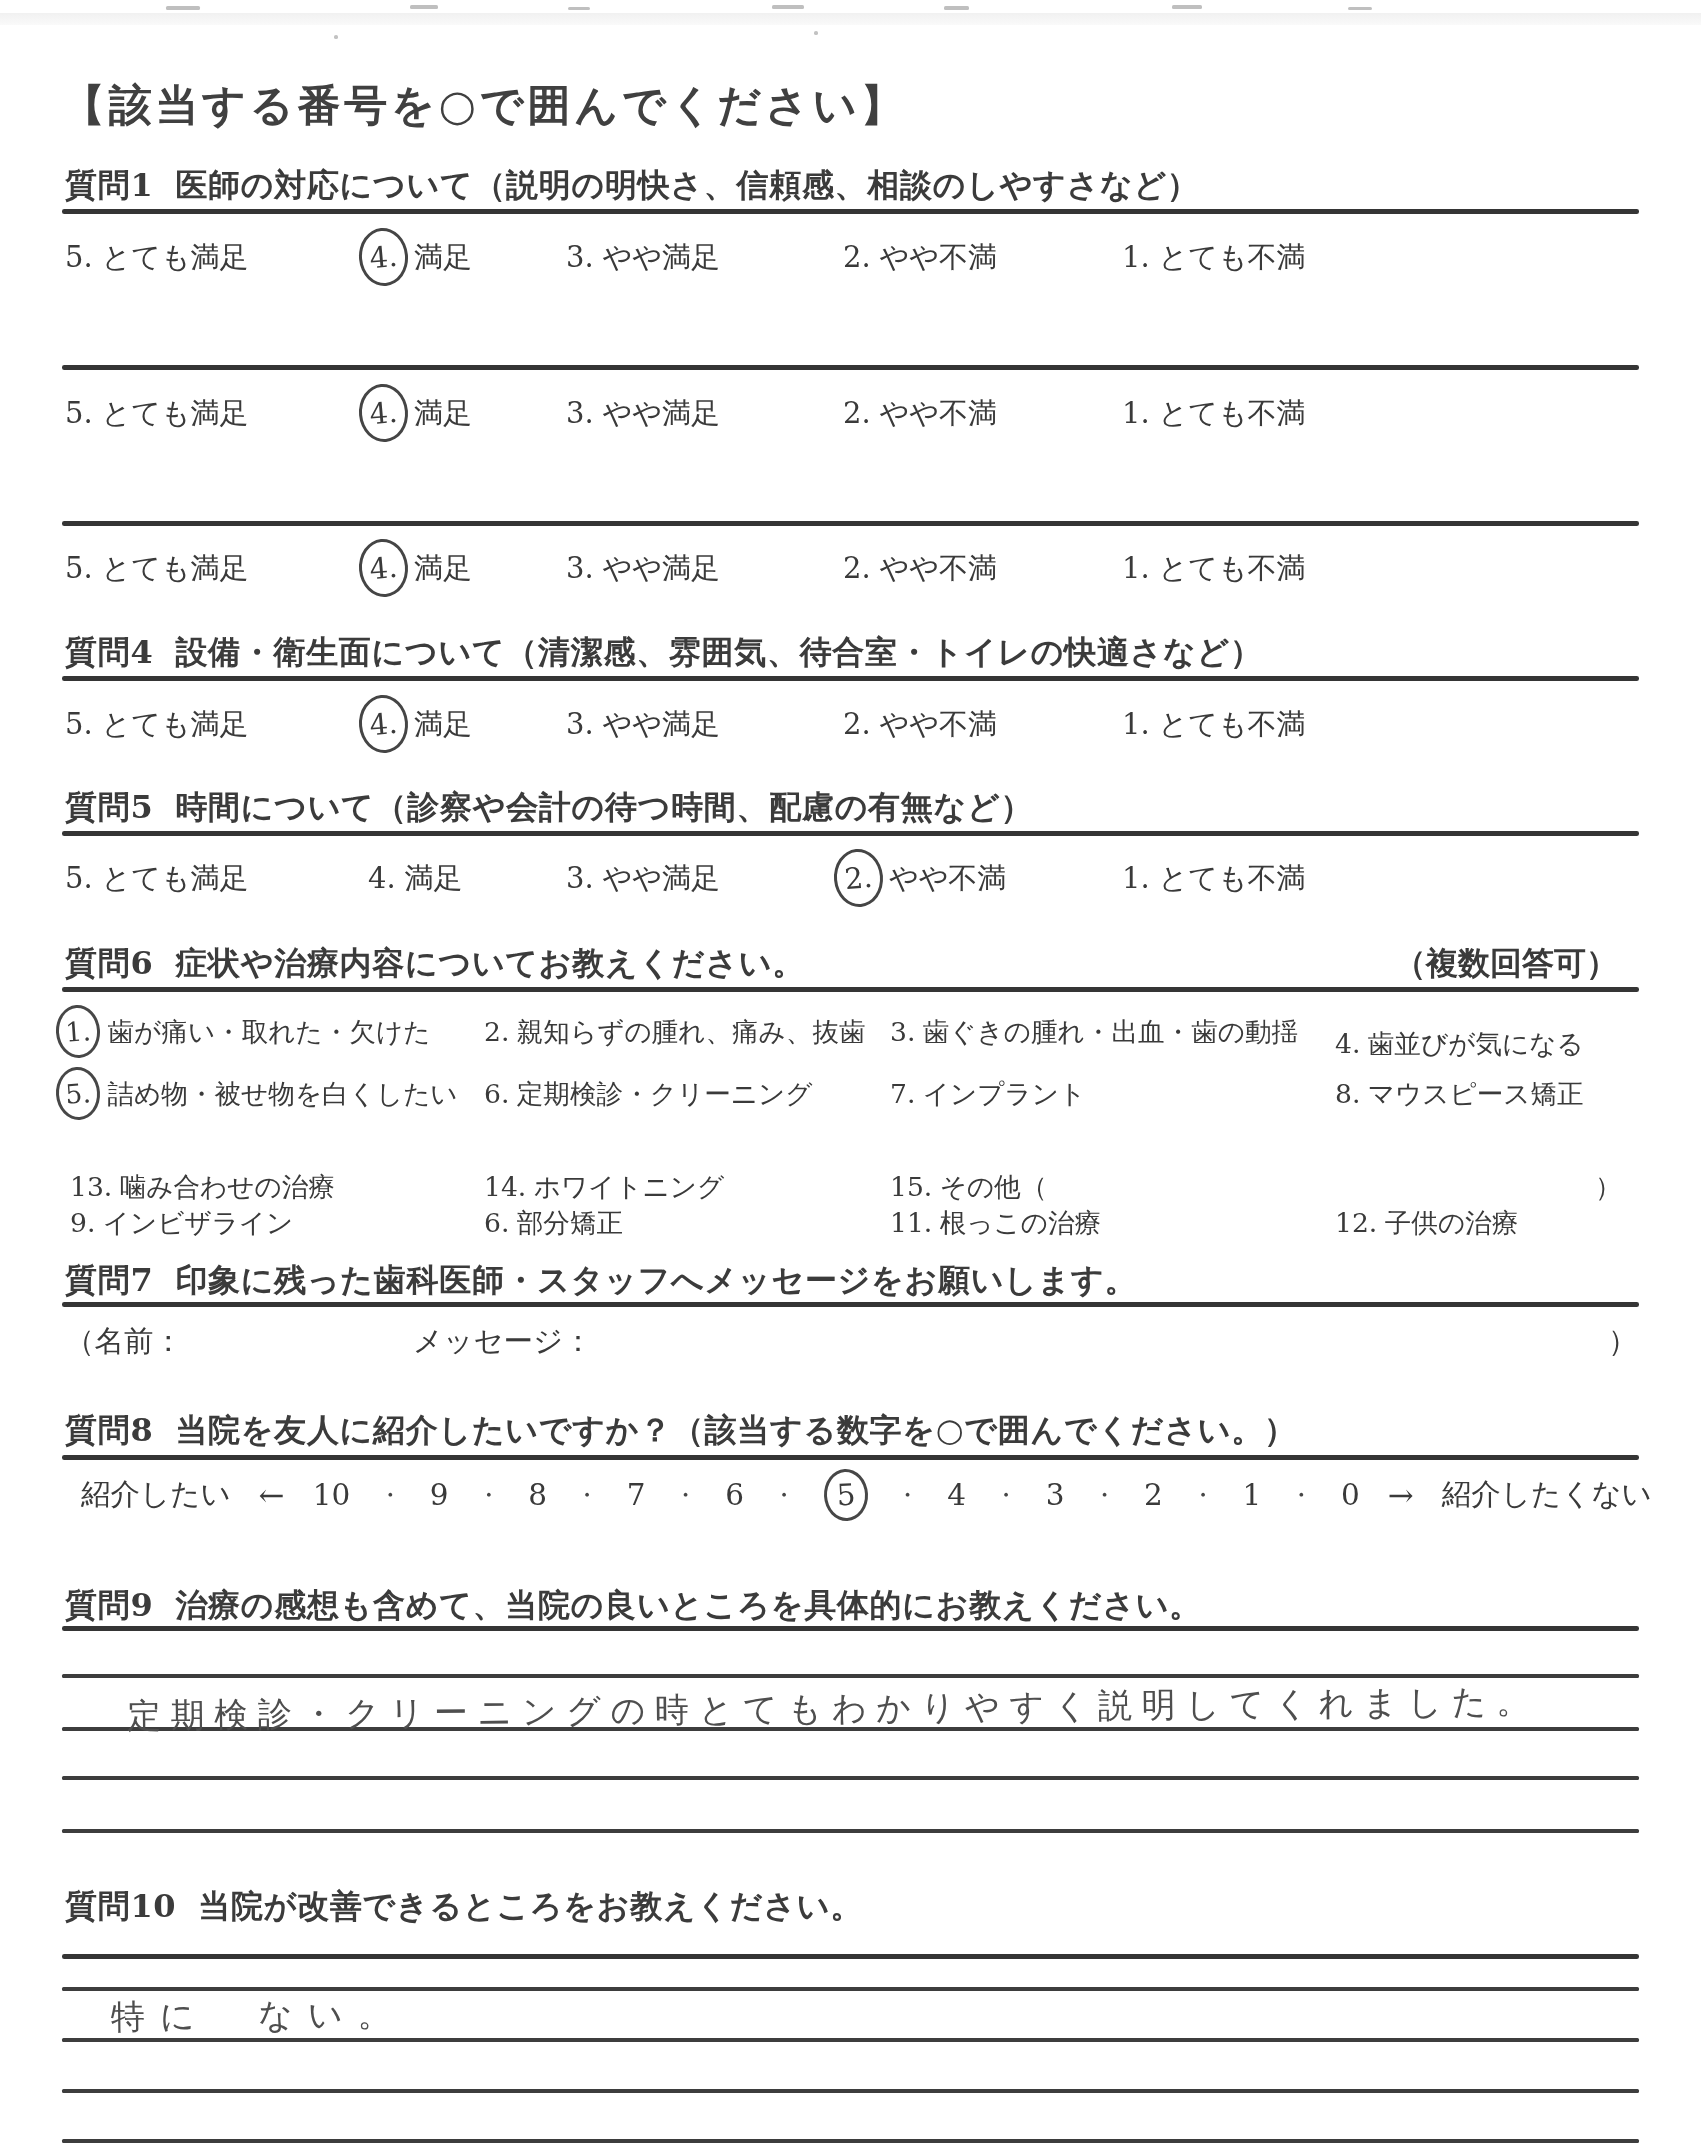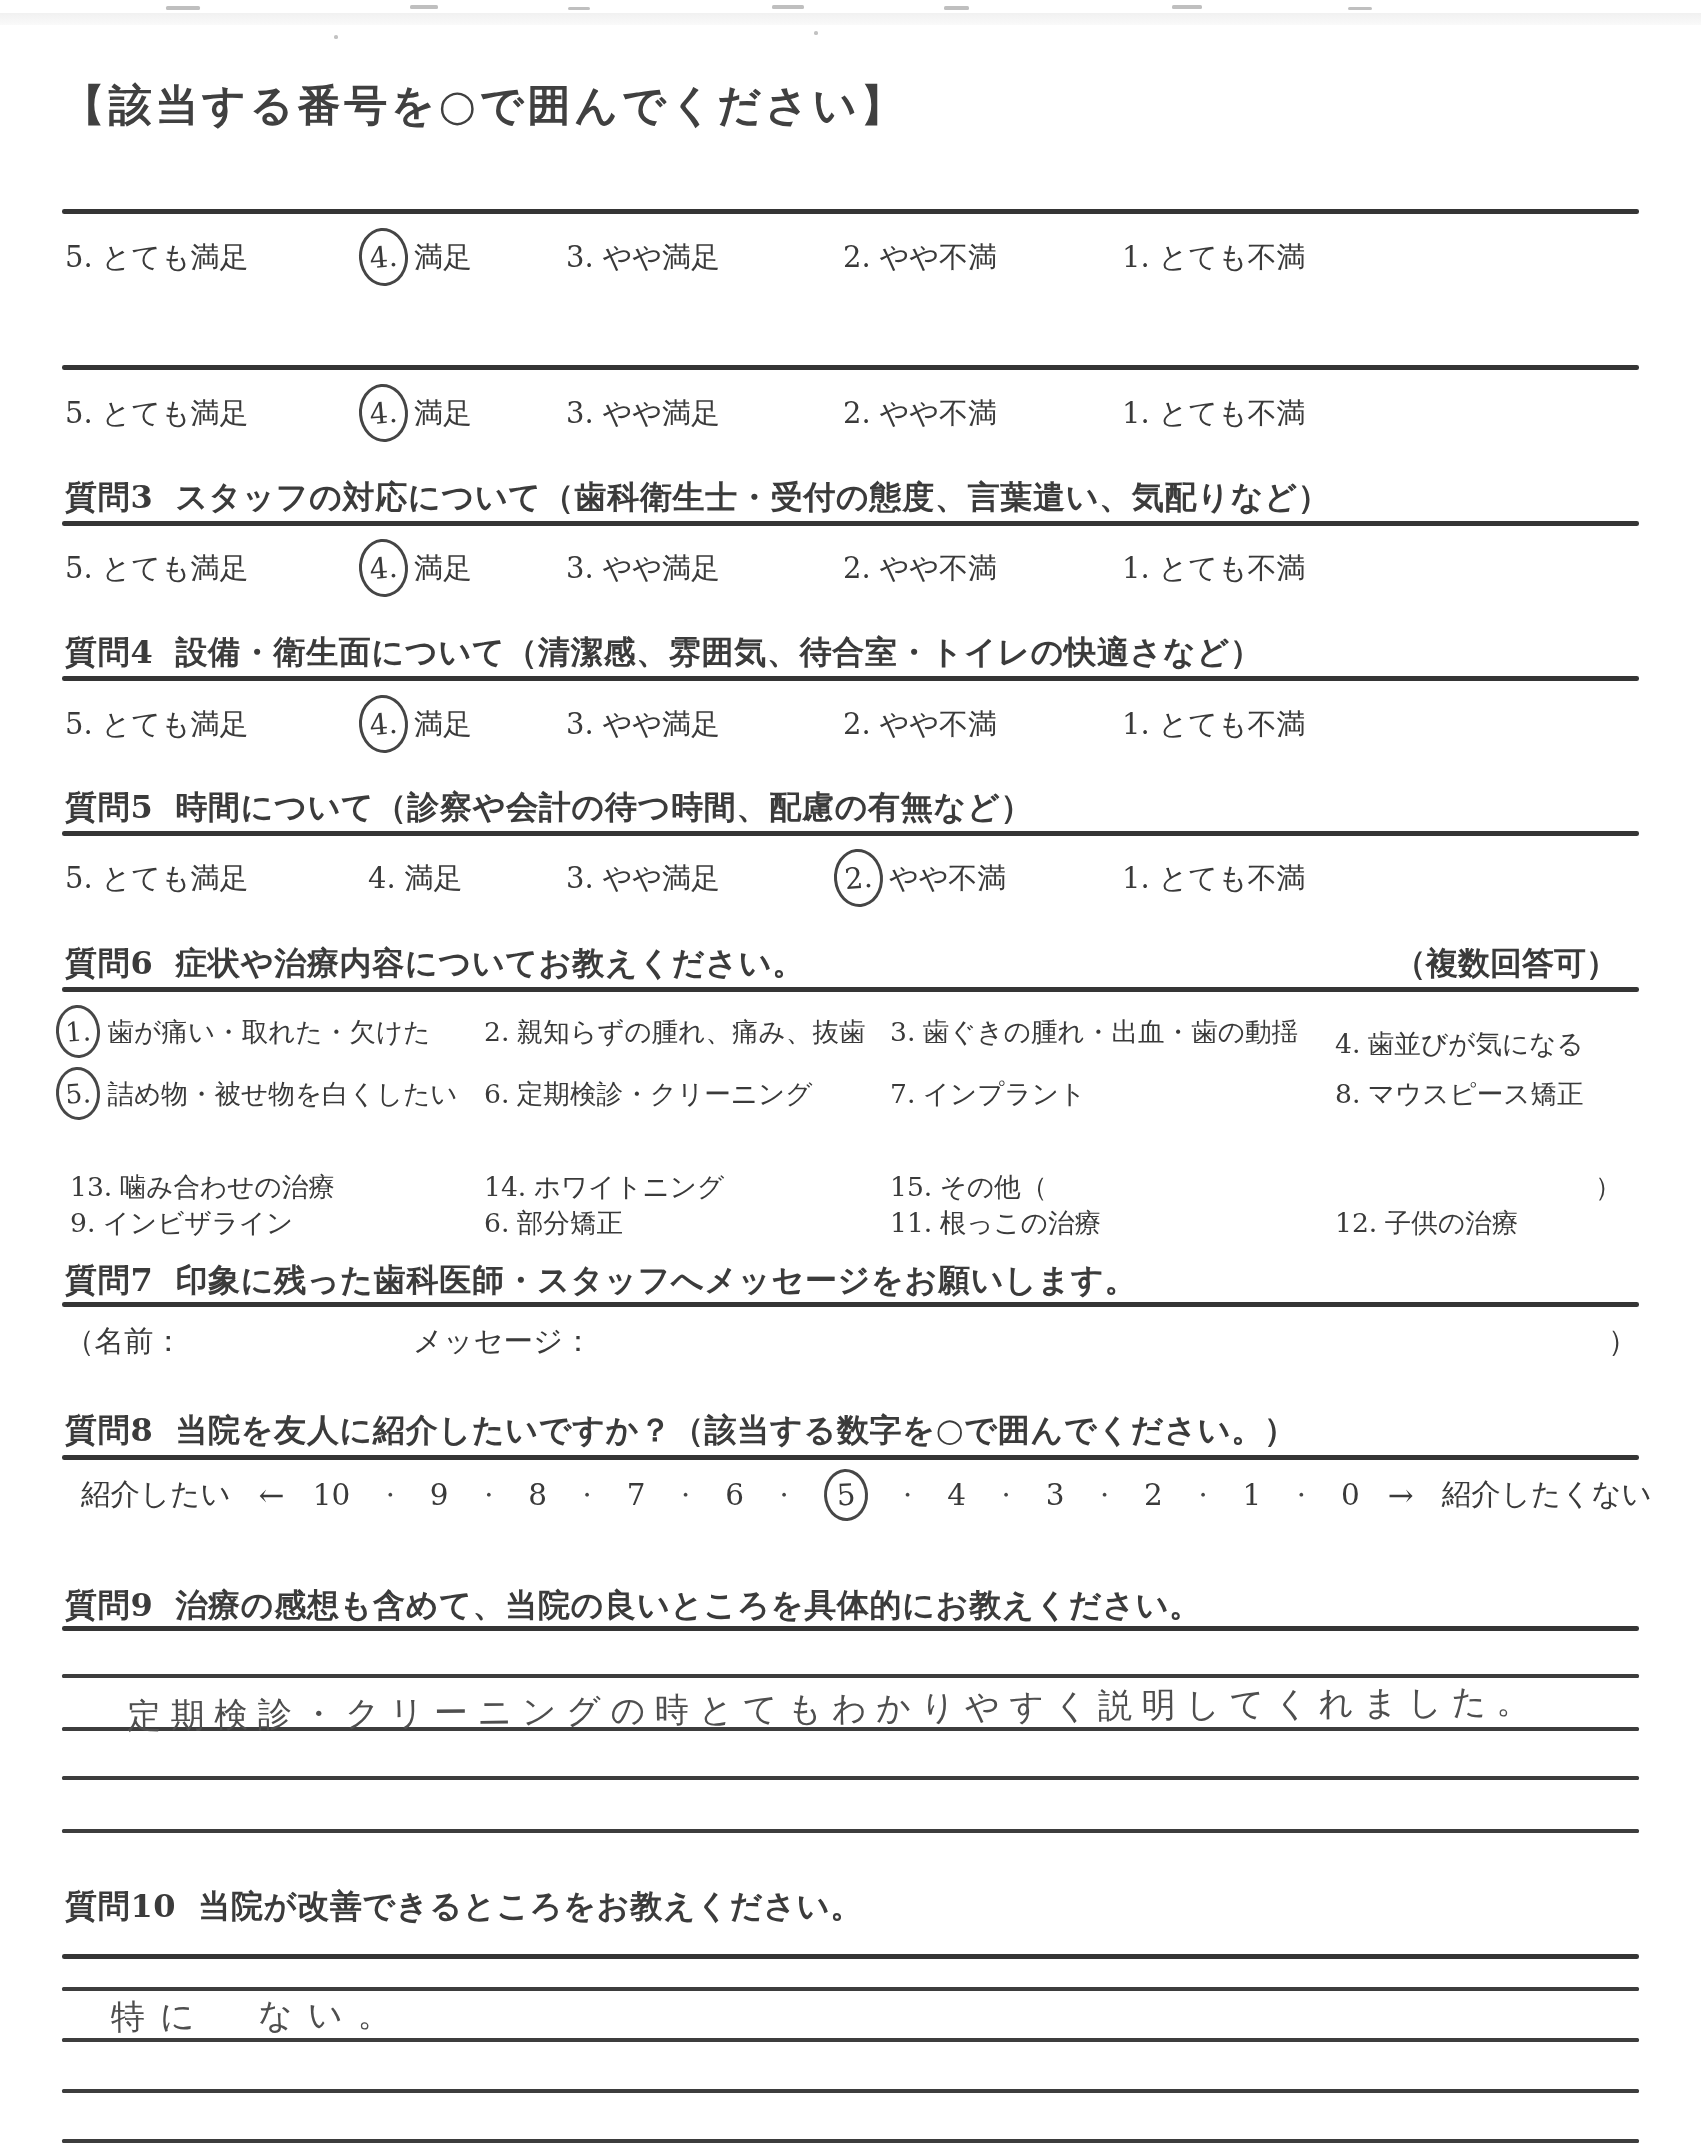--- a/index.html
+++ b/index.html
@@ -71,41 +71,41 @@
   <div class="dash" style="left:568px;top:6.6px;width:22px;"></div>
   <div class="dash" style="left:772px;top:5.2px;width:32px;"></div>
   <div class="dash" style="left:944px;top:5.9px;width:25px;"></div>
   <div class="dash" style="left:1172px;top:5.2px;width:29.5px;"></div>
   <div class="dash" style="left:1348px;top:6.6px;width:23.6px;"></div>
   <div class="speck" style="left:334px;top:35px;"></div>
   <div class="speck" style="left:814px;top:31px;"></div>
 
   <div class="title">【該当する番号を○で囲んでください】</div>
 
+  <div class="qhead" style="top:164px;">
+    <span class="qnum">質問1</span><span>医師の対応について（説明の明快さ、信頼感、相談のしやすさなど）</span>
+  </div>
   <div class="hr" style="top:209px;"></div>
   <div class="optrow" style="top:238px;">
     <span class="opt" style="left:65px;"><span class="onum">5.</span><span>とても満足</span></span>
     <span class="opt" style="left:368px;"><span class="onum circle">4.</span><span>満足</span></span>
     <span class="opt" style="left:566px;"><span class="onum">3.</span><span>やや満足</span></span>
     <span class="opt" style="left:843px;"><span class="onum">2.</span><span>やや不満</span></span>
     <span class="opt" style="left:1122px;"><span class="onum">1.</span><span>とても不満</span></span>
   </div>
 
   <div class="hr" style="top:365px;"></div>
   <div class="optrow" style="top:394px;">
     <span class="opt" style="left:65px;"><span class="onum">5.</span><span>とても満足</span></span>
     <span class="opt" style="left:368px;"><span class="onum circle">4.</span><span>満足</span></span>
     <span class="opt" style="left:566px;"><span class="onum">3.</span><span>やや満足</span></span>
     <span class="opt" style="left:843px;"><span class="onum">2.</span><span>やや不満</span></span>
     <span class="opt" style="left:1122px;"><span class="onum">1.</span><span>とても不満</span></span>
   </div>
 
-  <div class="qhead" style="top:476px;">
-    <span class="qnum">質問3</span><span>スタッフの対応について（歯科衛生士・受付の態度、言葉遣い、気配りなど）</span>
-  </div>
   <div class="hr" style="top:521px;"></div>
   <div class="optrow" style="top:549px;">
     <span class="opt" style="left:65px;"><span class="onum">5.</span><span>とても満足</span></span>
     <span class="opt" style="left:368px;"><span class="onum circle">4.</span><span>満足</span></span>
     <span class="opt" style="left:566px;"><span class="onum">3.</span><span>やや満足</span></span>
     <span class="opt" style="left:843px;"><span class="onum">2.</span><span>やや不満</span></span>
     <span class="opt" style="left:1122px;"><span class="onum">1.</span><span>とても不満</span></span>
   </div>
 
   <div class="qhead" style="top:631px;">

